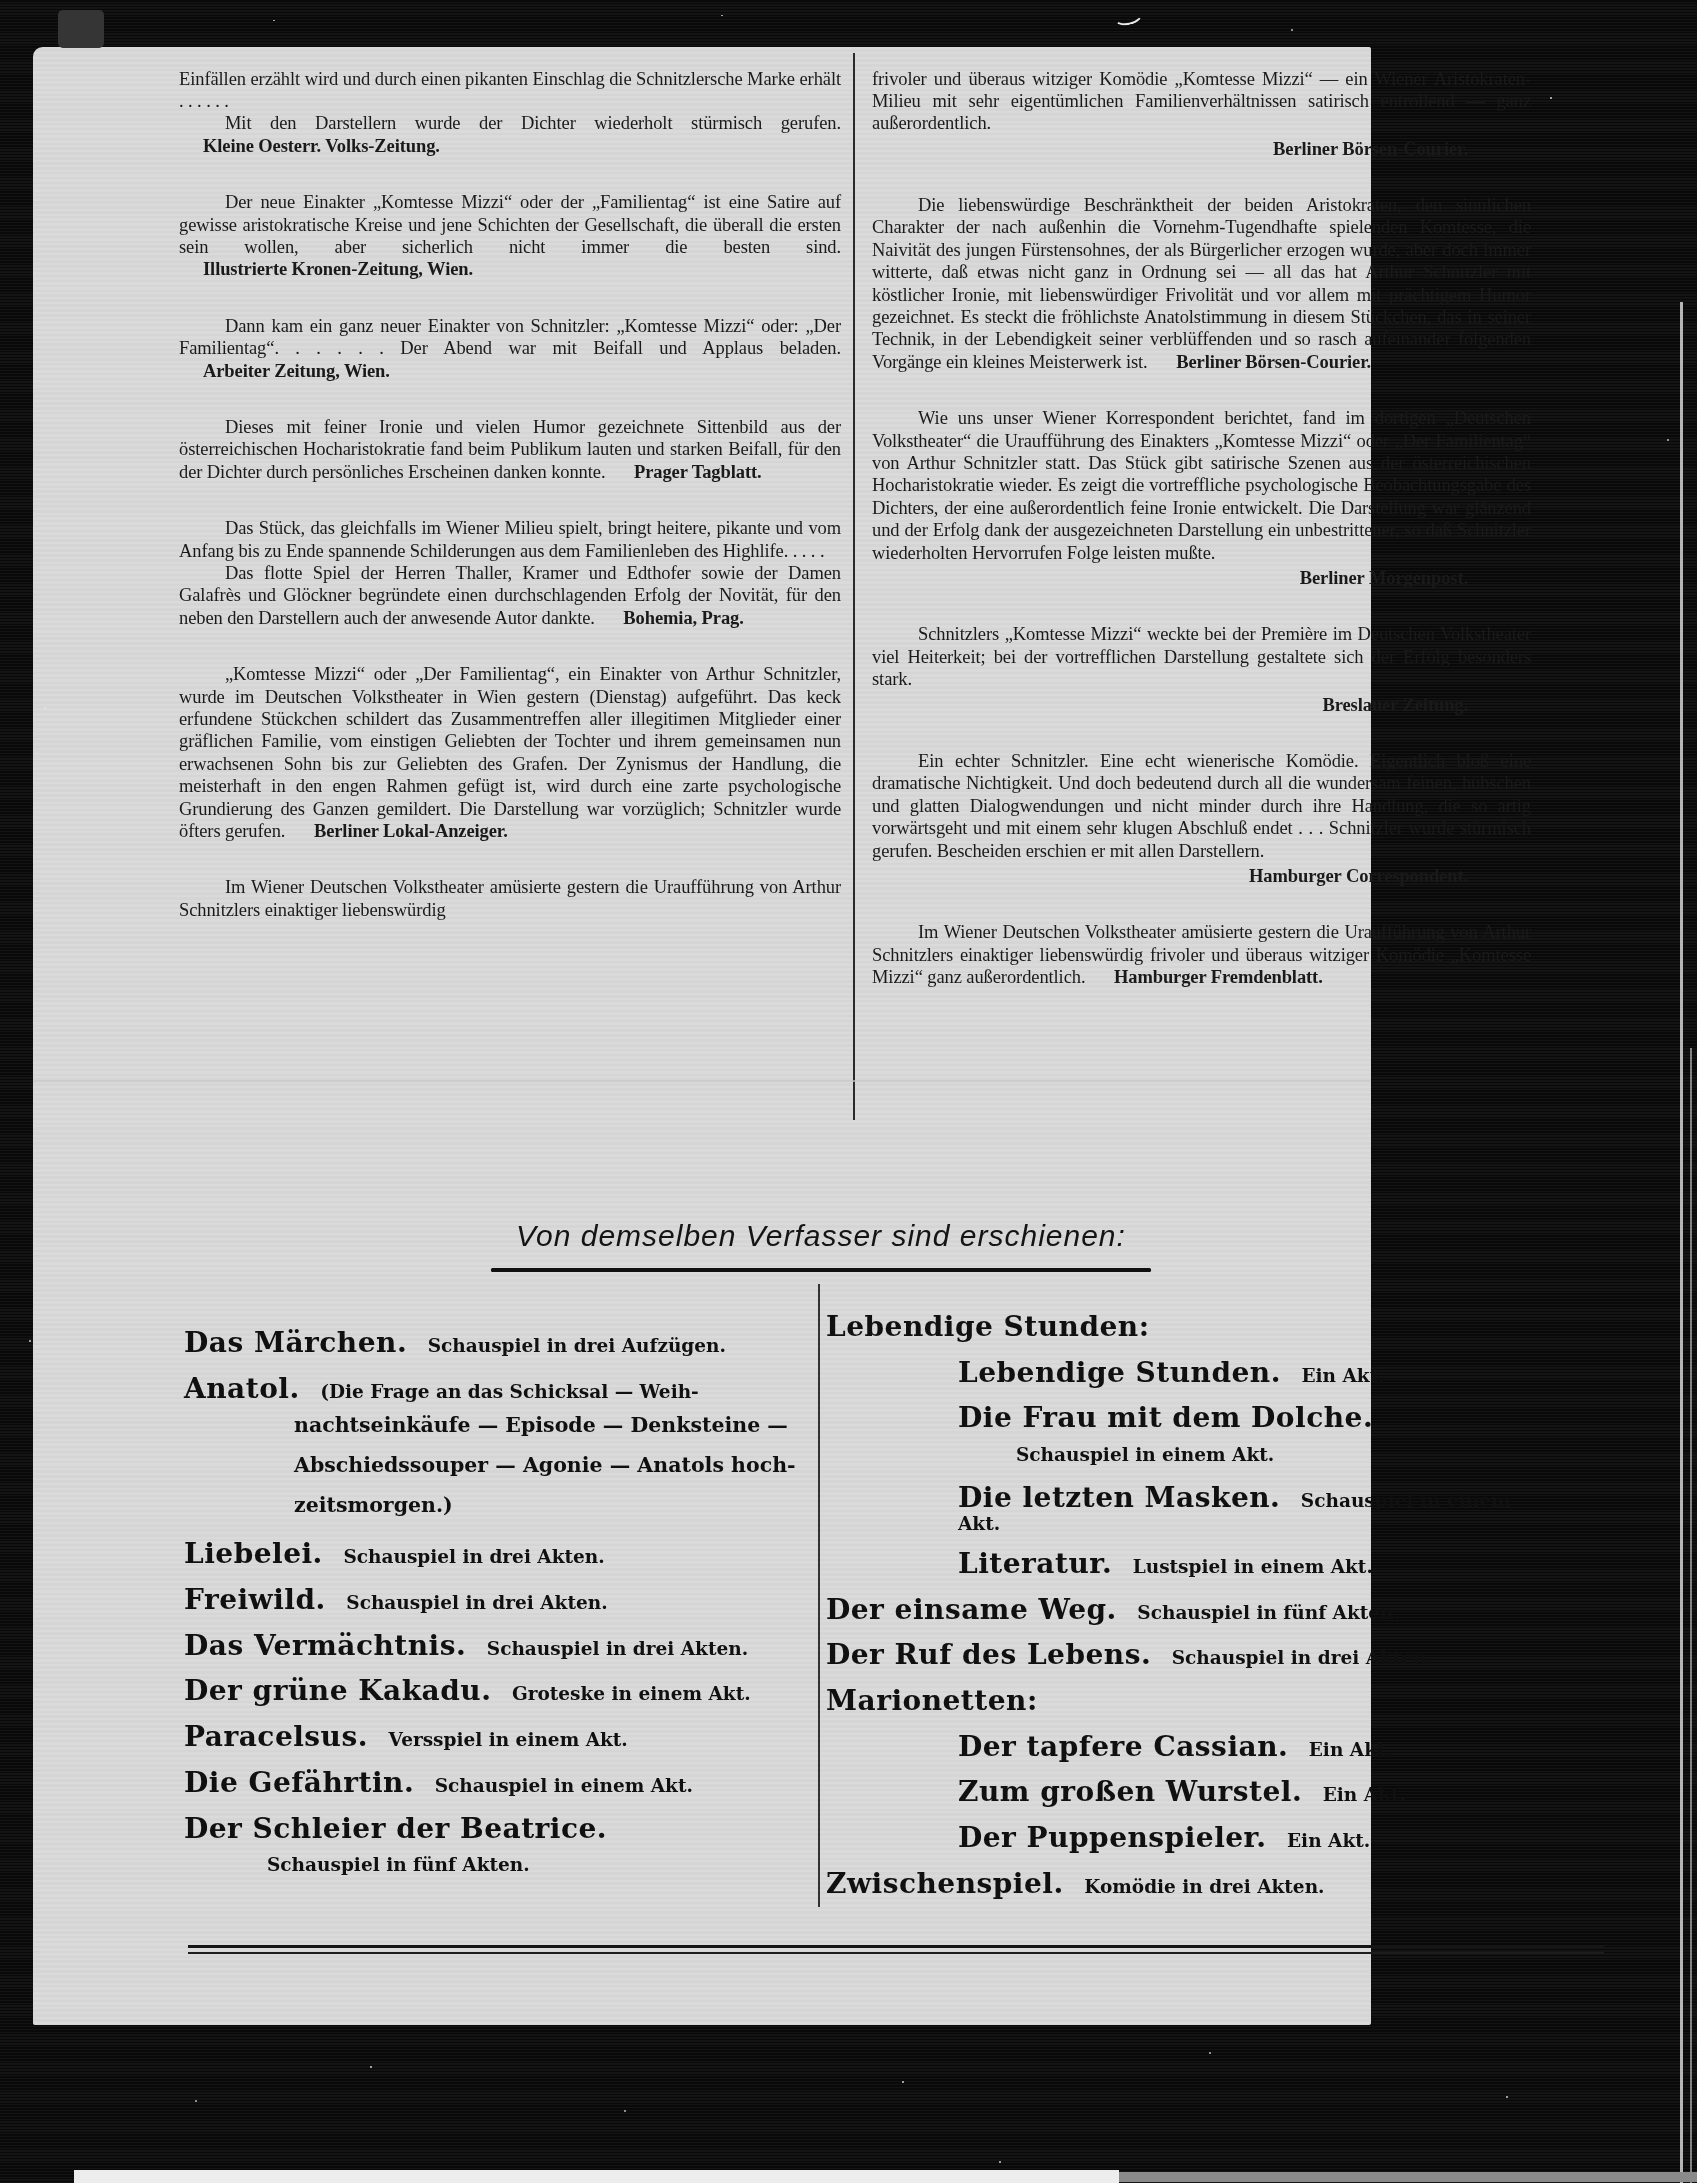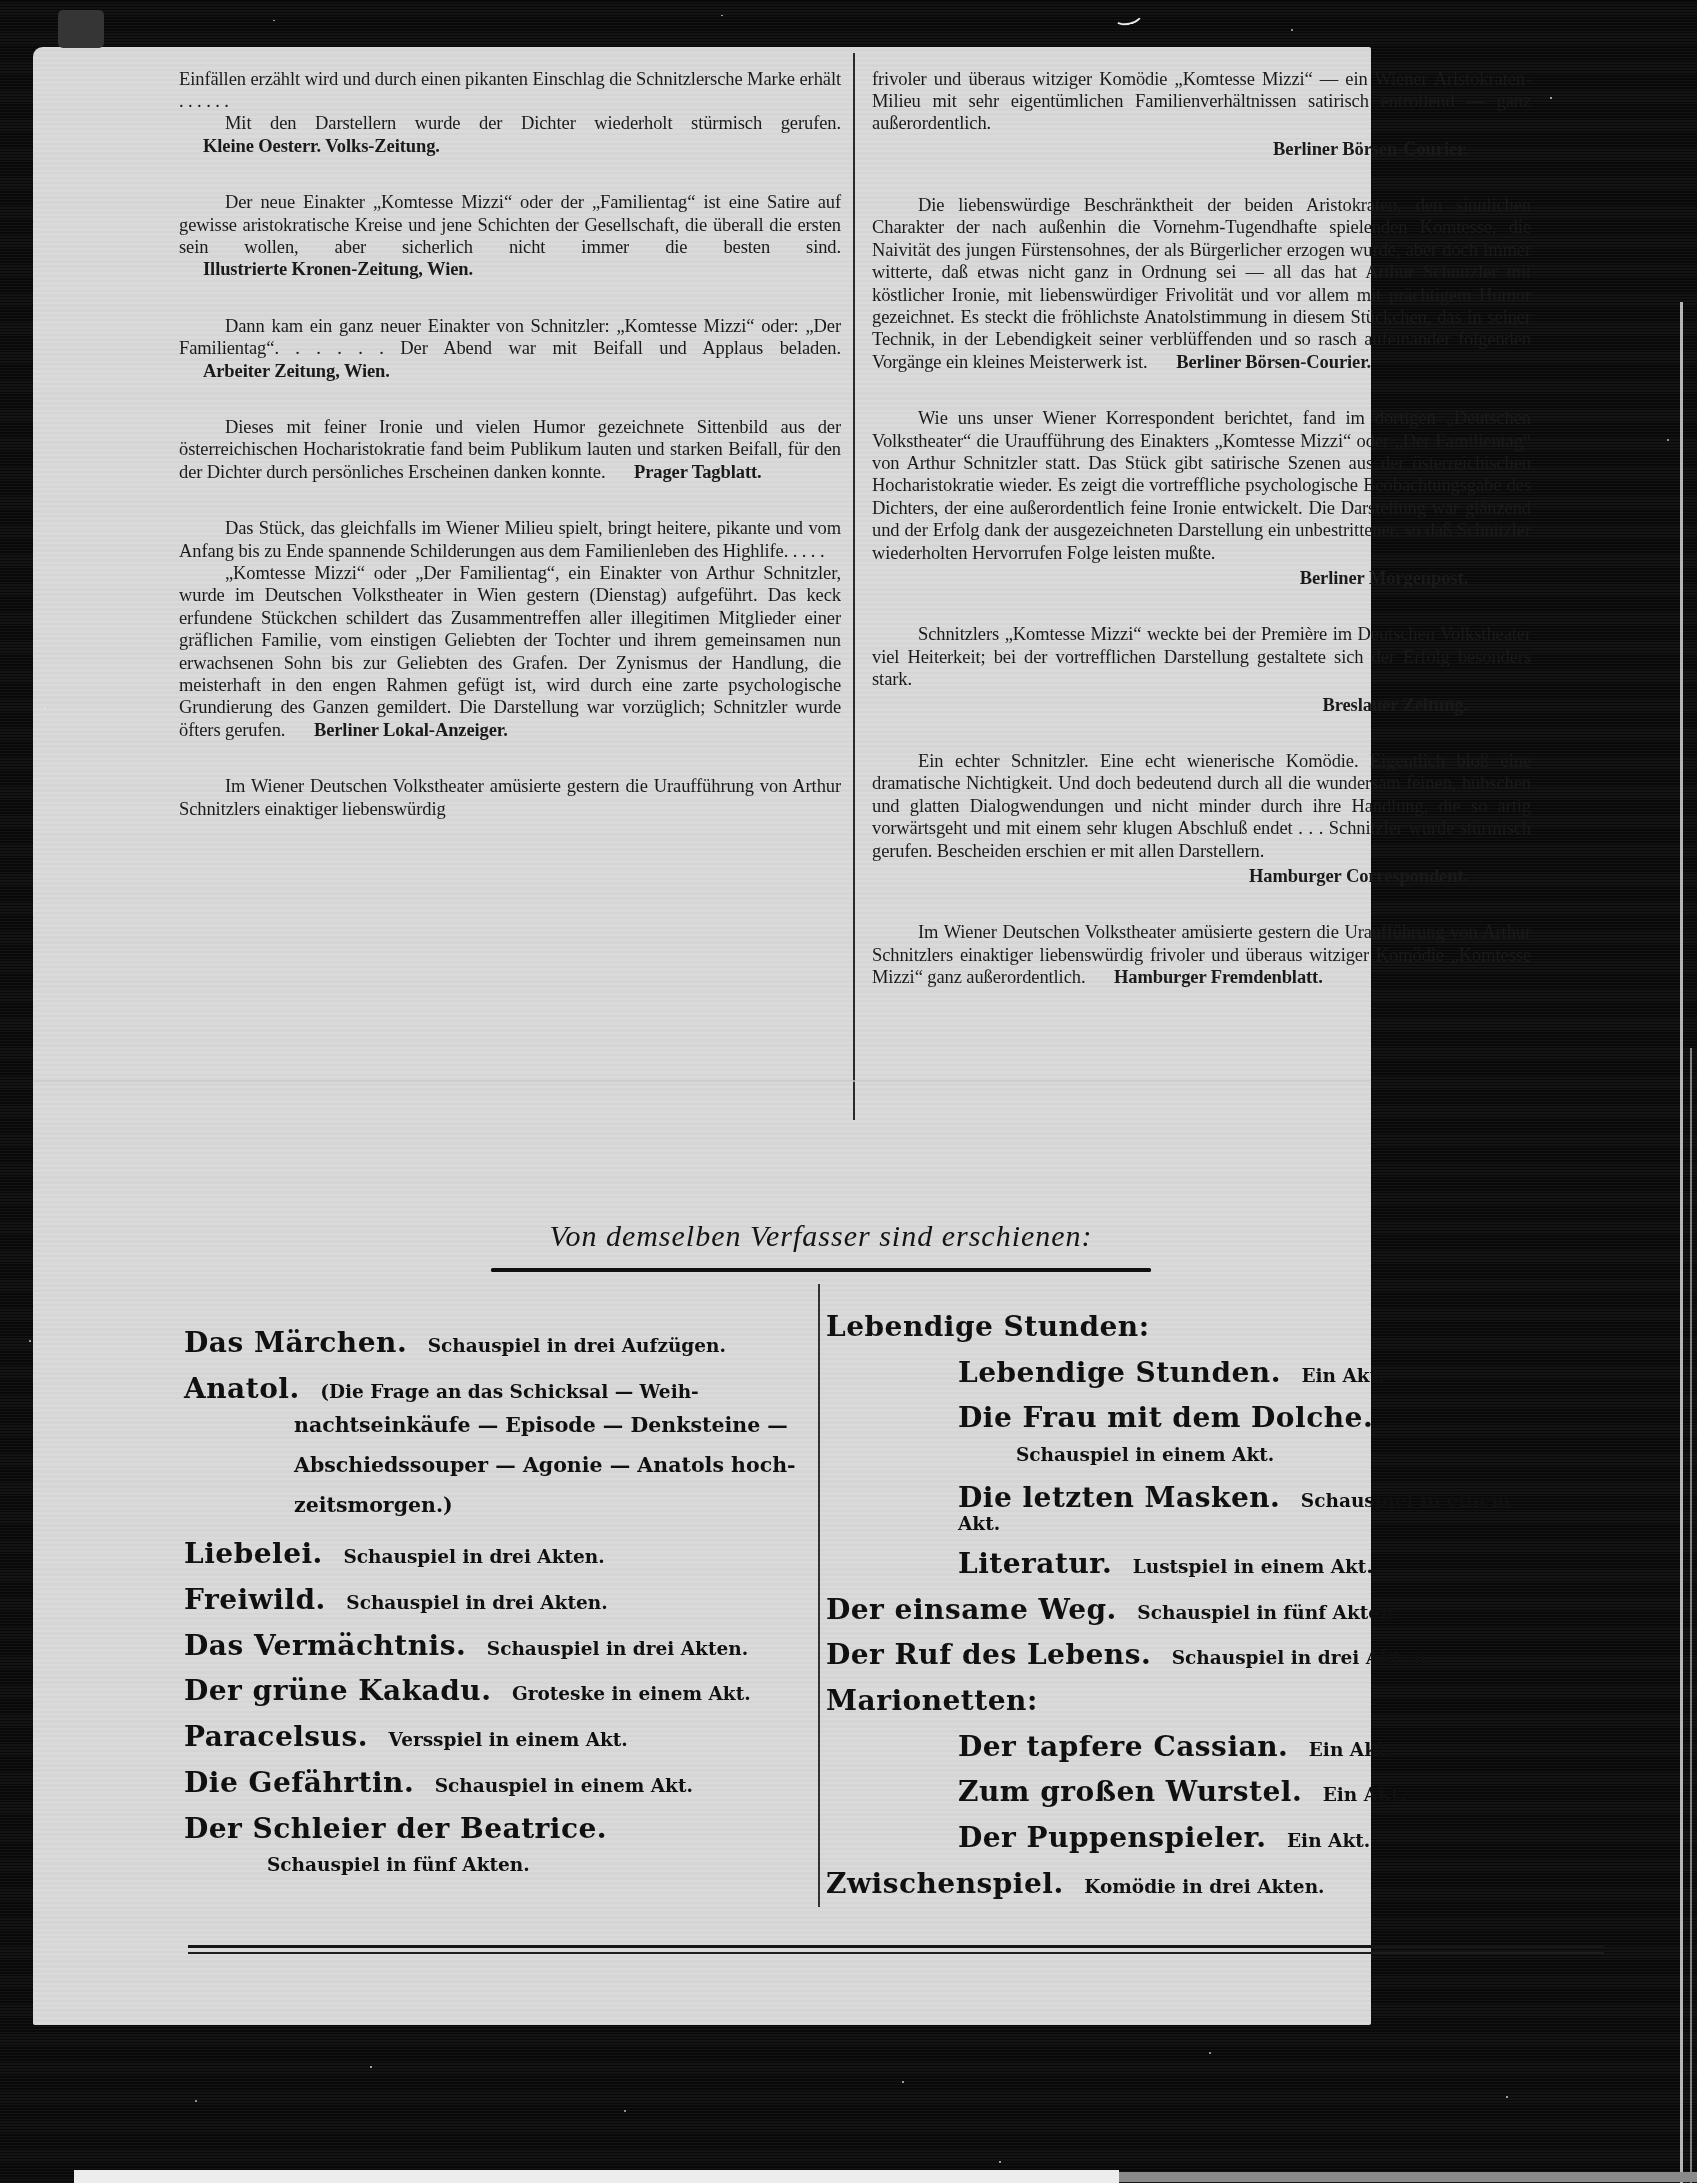--- a/index.html
+++ b/index.html
@@ -26,21 +26,21 @@
   }
   .rv.nogap{margin-bottom:0;}
   .rv.noindent{text-indent:0;}
   .src{font-weight:bold;margin-left:24px;white-space:nowrap;}
   .src.block{display:block;text-align:right;padding-right:63px;margin-left:0;text-indent:0;margin-top:2.9px;}
   .divider{position:absolute;background:#2a2a2a;}
   .rv-div{left:820px;top:5.8px;width:1.9px;height:1067px;}
   
   .heading-wrap{position:absolute;left:458px;top:1172px;width:660px;text-align:center;}
   .works-heading{
-    font-family:Liberation Serif, serif;font-style:italic;
+    font-family:Liberation Sans, sans-serif;font-style:italic;
     font-size:30px;line-height:1.1;letter-spacing:1px;white-space:nowrap;color:#141414;
   }
   .heading-rule{height:4.4px;background:#101010;margin-top:15.6px;border-radius:1.5px;}
   
   .w-col{position:absolute;}
   .w-left{left:151px;top:1279px;width:634px;}
   .w-right{left:793px;top:1263px;width:714px;}
   .w-div{left:785px;top:1237px;width:1.5px;height:623px;background:#333;}
   .wi{margin-bottom:12.7px;color:#101010;}
   .wi .t{
@@ -84,20 +84,21 @@
 
   <div class="divider rv-div"></div>
 
   <div class="rv-col rv-left">
     <p class="rv nogap noindent"><span>Einfällen erzählt wird und durch einen pikanten Einschlag die Schnitzlersche Marke erhält . . . . . .</span></p>
     <p class="rv"><span>Mit den Darstellern wurde der Dichter wiederholt stürmisch gerufen.</span> <span class="src">Kleine Oesterr. Volks-Zeitung.</span></p>
     <p class="rv"><span>Der neue Einakter „Komtesse Mizzi“ oder der „Familientag“ ist eine Satire auf gewisse aristokratische Kreise und jene Schichten der Gesellschaft, die überall die ersten sein wollen, aber sicherlich nicht immer die besten sind.</span> <span class="src">Illustrierte Kronen-Zeitung, Wien.</span></p>
     <p class="rv"><span>Dann kam ein ganz neuer Einakter von Schnitzler: „Komtesse Mizzi“ oder: „Der Familientag“. . . . . . Der Abend war mit Beifall und Applaus beladen.</span> <span class="src">Arbeiter Zeitung, Wien.</span></p>
     <p class="rv"><span>Dieses mit feiner Ironie und vielen Humor gezeichnete Sittenbild aus der österreichischen Hocharistokratie fand beim Publikum lauten und starken Beifall, für den der Dichter durch persönliches Erscheinen danken konnte.</span> <span class="src">Prager Tagblatt.</span></p>
     <p class="rv nogap"><span>Das Stück, das gleichfalls im Wiener Milieu spielt, bringt heitere, pikante und vom Anfang bis zu Ende spannende Schilderungen aus dem Familienleben des Highlife. . . . .</span></p>
+    <p class="rv"><span>Das flotte Spiel der Herren Thaller, Kramer und Edthofer sowie der Damen Galafrès und Glöckner begründete einen durchschlagenden Erfolg der Novität, für den neben den Darstellern auch der anwesende Autor dankte.</span> <span class="src">Bohemia, Prag.</span></p>
     <p class="rv"><span>„Komtesse Mizzi“ oder „Der Familientag“, ein Einakter von Arthur Schnitzler, wurde im Deutschen Volkstheater in Wien gestern (Dienstag) aufgeführt. Das keck erfundene Stückchen schildert das Zusammentreffen aller illegitimen Mitglieder einer gräflichen Familie, vom einstigen Geliebten der Tochter und ihrem gemeinsamen nun erwachsenen Sohn bis zur Geliebten des Grafen. Der Zynismus der Handlung, die meisterhaft in den engen Rahmen gefügt ist, wird durch eine zarte psychologische Grundierung des Ganzen gemildert. Die Darstellung war vorzüglich; Schnitzler wurde öfters gerufen.</span> <span class="src">Berliner Lokal-Anzeiger.</span></p>
     <p class="rv"><span>Im Wiener Deutschen Volkstheater amüsierte gestern die Uraufführung von Arthur Schnitzlers einaktiger liebenswürdig</span></p>
   </div>
 
   <div class="rv-col rv-right">
     <p class="rv noindent"><span>frivoler und überaus witziger Komödie „Komtesse Mizzi“ — ein Wiener Aristokraten-Milieu mit sehr eigentümlichen Familienverhältnissen satirisch entrollend — ganz außerordentlich.</span> <span class="src block">Berliner Börsen-Courier.</span></p>
     <p class="rv"><span>Die liebenswürdige Beschränktheit der beiden Aristokraten, den sinnlichen Charakter der nach außenhin die Vornehm-Tugendhafte spielenden Komtesse, die Naivität des jungen Fürstensohnes, der als Bürgerlicher erzogen wurde, aber doch immer witterte, daß etwas nicht ganz in Ordnung sei — all das hat Arthur Schnitzler mit köstlicher Ironie, mit liebenswürdiger Frivolität und vor allem mit prächtigem Humor gezeichnet. Es steckt die fröhlichste Anatolstimmung in diesem Stückchen, das in seiner Technik, in der Lebendigkeit seiner verblüffenden und so rasch aufeinander folgenden Vorgänge ein kleines Meisterwerk ist.</span> <span class="src">Berliner Börsen-Courier.</span></p>
     <p class="rv"><span>Wie uns unser Wiener Korrespondent berichtet, fand im dortigen „Deutschen Volkstheater“ die Uraufführung des Einakters „Komtesse Mizzi“ oder „Der Familientag“ von Arthur Schnitzler statt. Das Stück gibt satirische Szenen aus der österreichischen Hocharistokratie wieder. Es zeigt die vortreffliche psychologische Beobachtungsgabe des Dichters, der eine außerordentlich feine Ironie entwickelt. Die Darstellung war glänzend und der Erfolg dank der ausgezeichneten Darstellung ein unbestrittener, so daß Schnitzler wiederholten Hervorrufen Folge leisten mußte.</span> <span class="src block">Berliner Morgenpost.</span></p>
     <p class="rv"><span>Schnitzlers „Komtesse Mizzi“ weckte bei der Première im Deutschen Volkstheater viel Heiterkeit; bei der vortrefflichen Darstellung gestaltete sich der Erfolg besonders stark.</span> <span class="src block">Breslauer Zeitung.</span></p>
     <p class="rv"><span>Ein echter Schnitzler. Eine echt wienerische Komödie. Eigentlich bloß eine dramatische Nichtigkeit. Und doch bedeutend durch all die wundersam feinen, hübschen und glatten Dialogwendungen und nicht minder durch ihre Handlung, die so artig vorwärtsgeht und mit einem sehr klugen Abschluß endet . . . Schnitzler wurde stürmisch gerufen. Bescheiden erschien er mit allen Darstellern.</span> <span class="src block">Hamburger Correspondent.</span></p>

